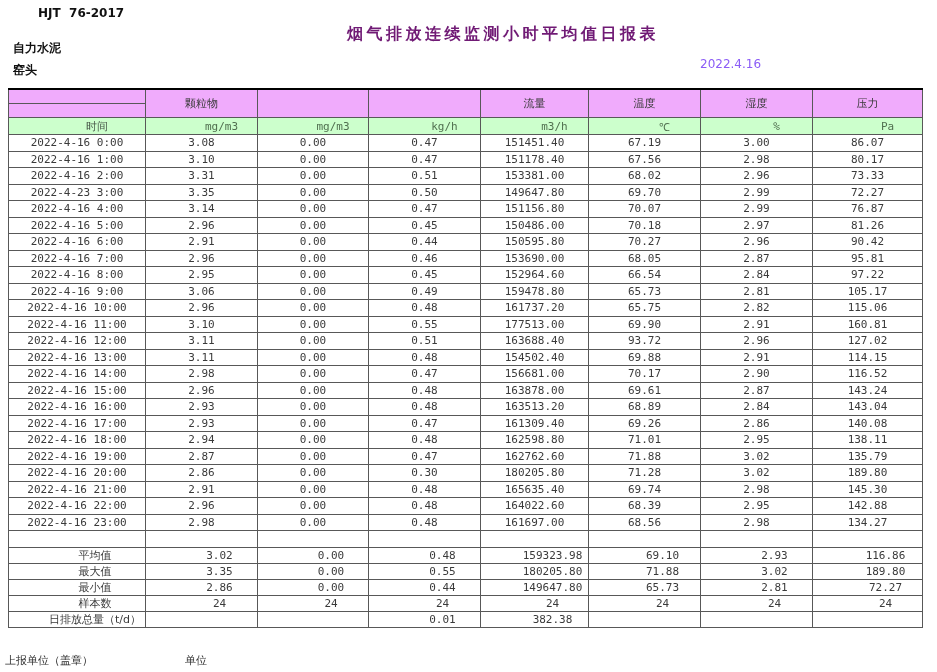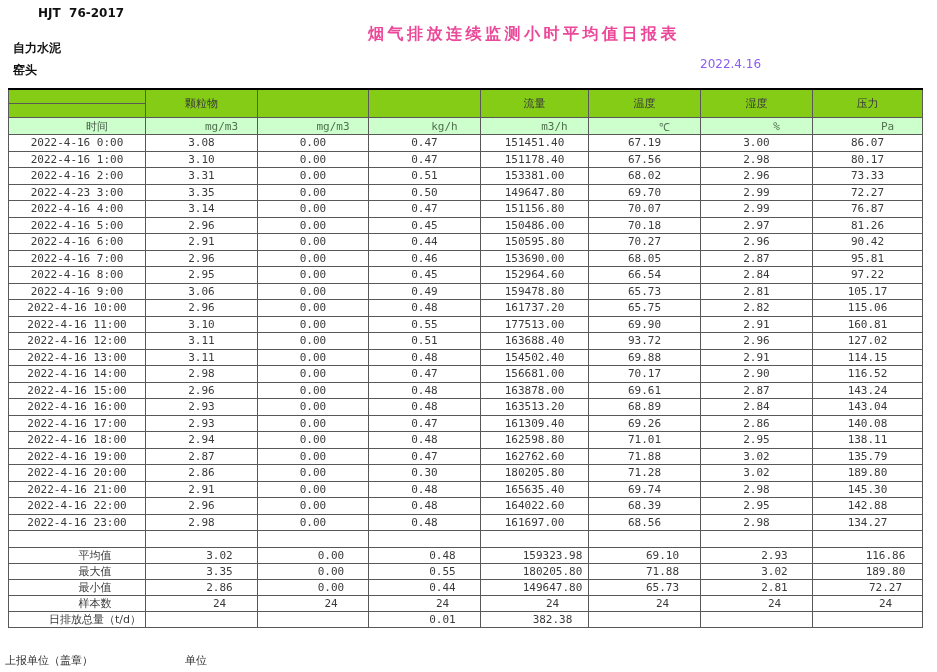--- a/index.html
+++ b/index.html
@@ -6,36 +6,36 @@
   body {
     width:937px; height:672px; background:#ffffff; position:relative;
     font-family:"DejaVu Sans", sans-serif; color:#1a1a1a; overflow:hidden;
   }
   .doc-code {
     position:absolute; left:18px; top:6px; font-weight:bold; font-size:12px;
     color:#111; white-space:pre;margin-left:20px;
   }
   .title {
     position:absolute; left:347px; top:24px; font-weight:bold; font-size:16px;
-    letter-spacing:3.5px; color:#ec4899; white-space:nowrap;margin-left:21px;
+    letter-spacing:3.5px; color:#701a75; white-space:nowrap;
   }
   .company { position:absolute; left:13px; top:40px; font-weight:bold; font-size:12px; color:#111; }
   .station { position:absolute; left:13px; top:62px; font-weight:bold; font-size:12px; color:#111; }
   .report-date { position:absolute; left:700px; top:57px; font-size:12px; color:#8b5cf6; }
 
   table.report {
     position:absolute; left:8px; top:88px; border-collapse:collapse;
     table-layout:fixed; border-top:2px solid #000;
   }
   table.report td {
     border:1px solid #585858; padding:0; text-align:center; vertical-align:middle;
     font-family:"DejaVu Sans Mono", monospace; font-size:11px; color:#3a3a3a;
     white-space:nowrap; overflow:hidden;
   }
-  tr.sub td { height:13px; background:#84cc16; }
+  tr.sub td { height:13px; background:#f0abfc; }
   td.grp { font-family:"DejaVu Sans", sans-serif; font-size:11.5px; color:#2e2e2e; background:#fff; }
   tr.units td { height:16px; background:#ccffcc; color:#517050;padding-left:40px; }
   tr.units td:first-child { font-family:"DejaVu Sans", sans-serif; color:#48594a; }
   tr.data td { height:15.5px; }
   tr.gap td { height:16px; }
   tr.sum td { height:15px;padding-left:36px; }
   tr.sum td:first-child { font-family:"DejaVu Sans", sans-serif; }
 
   .foot-note { position:absolute; left:5px; top:672px; font-size:11px; color:#2e2e2e; }
   .foot-line { position:absolute; left:5px; top:653px; font-size:11px; color:#2e2e2e; }

